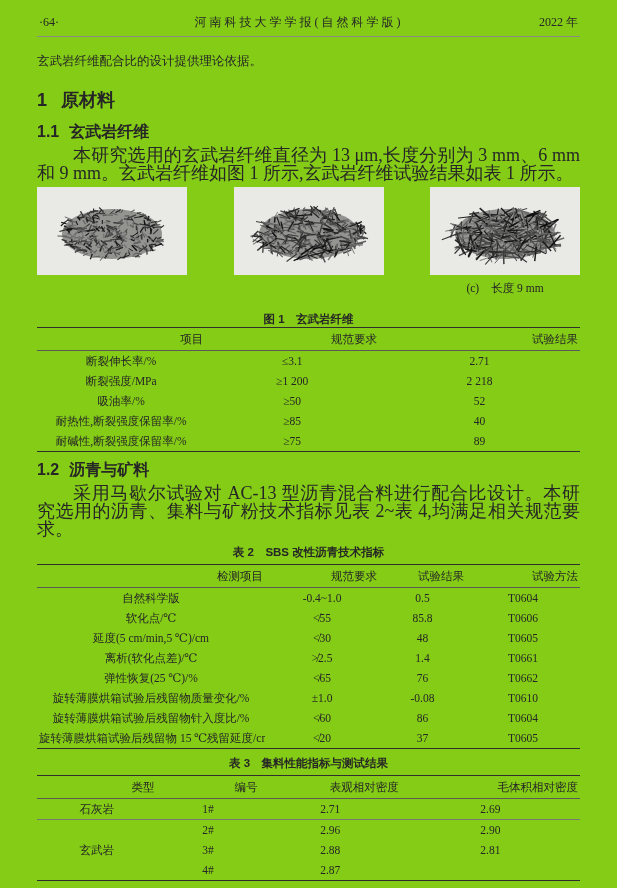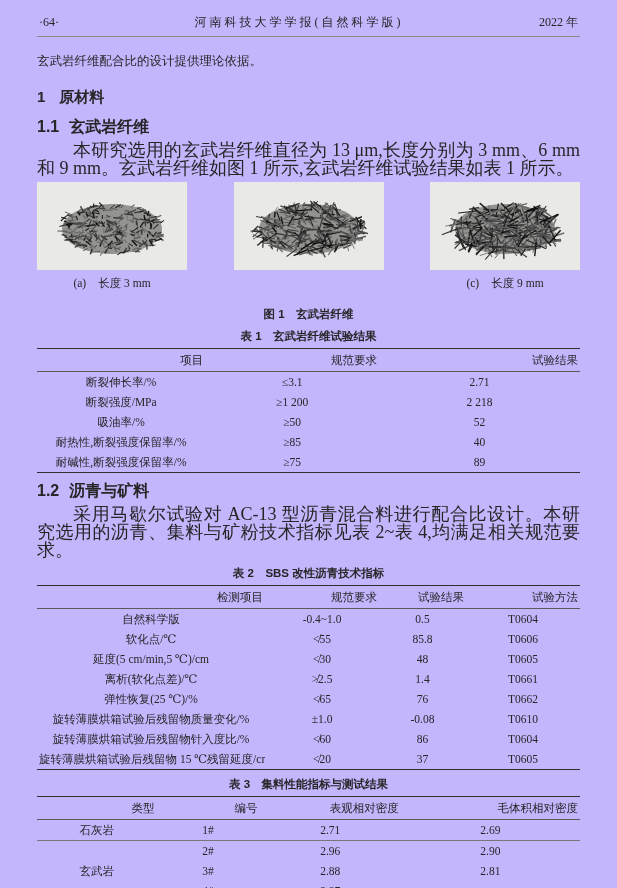--- a/index.html
+++ b/index.html
@@ -1,32 +1,32 @@
 <!DOCTYPE html>
 <html><head>
 <meta charset="utf-8">
 <style>
   html,body{margin:0;padding:0;background:#ffffff;}
   .page{
     width:617px;height:888px;box-sizing:border-box;
-    background:#c4b5fd;color:#262626;position:relative;
+    background:#84cc16;color:#262626;position:relative;
     padding:8px 37px 0 37px;
     font-family:"Liberation Serif","DejaVu Serif",serif;
   }
   
   .page-header{
     display:flex;justify-content:space-between;align-items:baseline;
     font-size:12px;padding:6px 2px 5px 2px;border-bottom:1px solid #8a8a8a;
   }
   .journal-title{letter-spacing:3px;}
   
   .lead{margin:15px 0 0 0;font-size:12.5px;line-height:19px;text-align:justify;}
   .body-par{margin:3px 0 4px 0;font-size:18px;line-height:18px;text-align:justify;text-indent:2em;}
   
-  .sec1{margin:17px 0 10px 0;font-family:"Liberation Sans","DejaVu Sans",sans-serif;font-weight:bold;font-size:15px;}
+  .sec1{margin:17px 0 10px 0;font-family:"Liberation Sans","DejaVu Sans",sans-serif;font-weight:bold;font-size:18px;}
   .sec1 .sec-num{margin-right:14px;}
   .sec2{margin:8px 0 3px 0;font-family:"Liberation Sans","DejaVu Sans",sans-serif;font-weight:bold;font-size:16px;}
   .sec2 .sec-num{margin-right:10px;}
   
   .figure-row{display:flex;justify-content:space-between;margin-top:5px;}
   .fig-panel{width:150px;}
   .fig-panel svg{width:150px;height:88px;background:#e9e9e6;display:block;}
   .subcap{text-align:center;font-size:11.5px;margin-top:6px;white-space:nowrap;}
   .subcap .tag{margin-right:12px;}
   .figcap,.tcap{
@@ -369,23 +369,20 @@
           <line x1="66.6" y1="35.5" x2="72.5" y2="35.9" stroke="rgb(117,117,117)" stroke-width="1.04" opacity="0.95"></line>
           <line x1="52.8" y1="62.8" x2="58.8" y2="66.4" stroke="rgb(115,115,115)" stroke-width="1.29" opacity="0.95"></line>
           <line x1="93.4" y1="48.7" x2="96.7" y2="50.7" stroke="rgb(50,50,50)" stroke-width="1.41" opacity="0.95"></line>
           <line x1="58.3" y1="39.2" x2="54.1" y2="43.6" stroke="rgb(90,90,90)" stroke-width="1.07" opacity="0.95"></line>
           <line x1="124.8" y1="56.7" x2="117.8" y2="59.1" stroke="rgb(17,17,17)" stroke-width="1.43" opacity="0.95"></line>
           <line x1="61.0" y1="28.4" x2="56.0" y2="28.6" stroke="rgb(37,37,37)" stroke-width="1.53" opacity="0.95"></line>
           <line x1="35.0" y1="38.7" x2="27.0" y2="42.0" stroke="rgb(92,92,92)" stroke-width="1.38" opacity="0.95"></line>
           <line x1="78.8" y1="42.4" x2="72.9" y2="46.9" stroke="rgb(106,106,106)" stroke-width="1.18" opacity="0.95"></line>
           <line x1="58.5" y1="42.8" x2="49.6" y2="44.0" stroke="rgb(24,24,24)" stroke-width="1.43" opacity="0.95"></line>
         </svg>
-      <div class="subcap">
-        <span class="tag">(a)</span><span>长度 3 mm</span>
-      </div>
     </div>
     <div class="fig-panel">
       <svg viewBox="0 0 150 88">
           <ellipse cx="75" cy="47" rx="50" ry="25" fill="#2a2a28" opacity="0.45"></ellipse>
           <line x1="104.2" y1="39.1" x2="107.3" y2="45.1" stroke="rgb(35,35,35)" stroke-width="1.21" opacity="0.95"></line>
           <line x1="93.5" y1="32.7" x2="90.0" y2="39.4" stroke="rgb(112,112,112)" stroke-width="0.94" opacity="0.95"></line>
           <line x1="79.8" y1="22.2" x2="67.4" y2="28.6" stroke="rgb(117,117,117)" stroke-width="0.96" opacity="0.95"></line>
           <line x1="35.7" y1="32.0" x2="32.8" y2="42.4" stroke="rgb(51,51,51)" stroke-width="1.45" opacity="0.95"></line>
           <line x1="121.9" y1="56.3" x2="120.3" y2="61.4" stroke="rgb(22,22,22)" stroke-width="1.45" opacity="0.95"></line>
           <line x1="118.5" y1="53.9" x2="108.3" y2="54.0" stroke="rgb(57,57,57)" stroke-width="1.09" opacity="0.95"></line>
@@ -992,23 +989,20 @@
       <div class="subcap">
         <span class="tag">(c)</span><span>长度 9 mm</span>
       </div>
     </div>
   </div>
 
   <div class="figcap">
     <span>图 1</span><span>玄武岩纤维</span>
   </div>
 
-  <div class="tcap">
-    <span>表 1</span><span>玄武岩纤维试验结果</span>
-  </div>
   <table class="jtable t1">
     <colgroup>
         <col>
         <col>
         <col>
       </colgroup>
     <thead>
         <tr>
           <th>项目</th>
           <th>规范要求</th>

